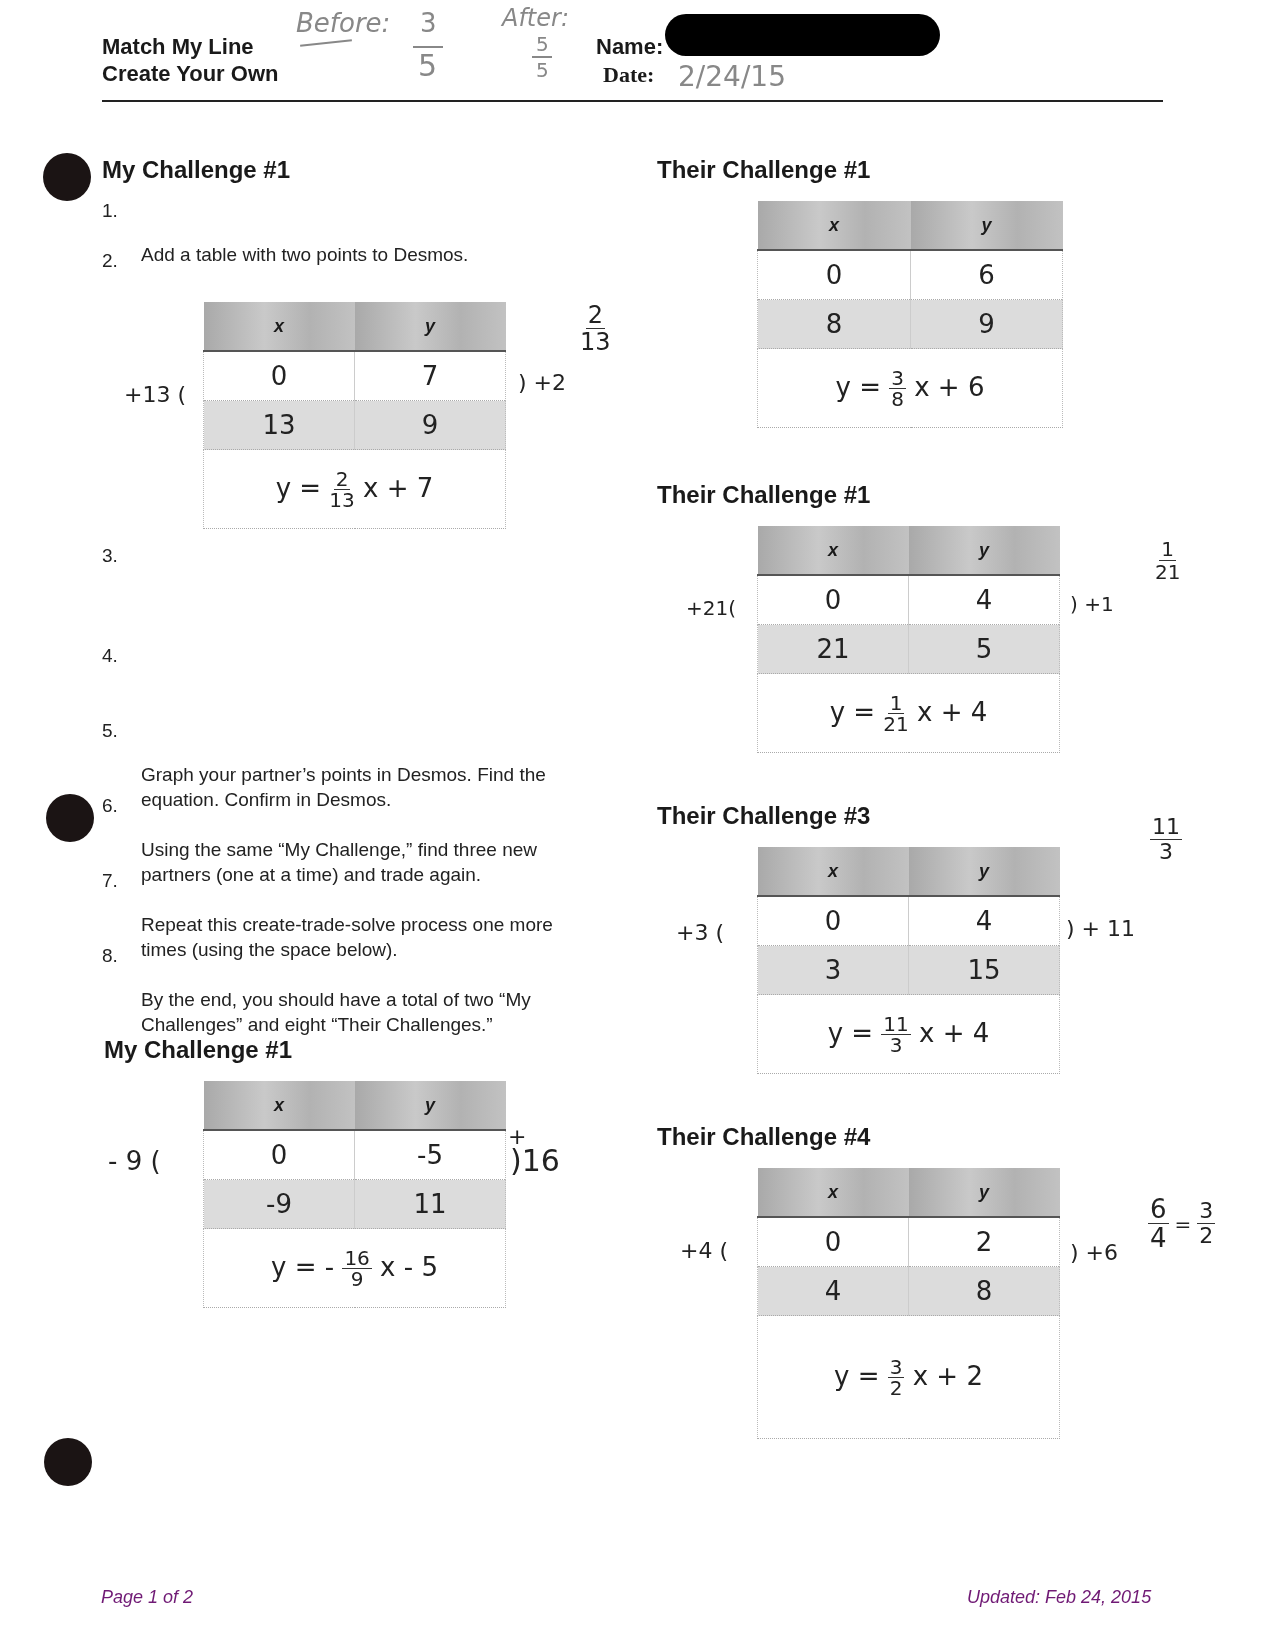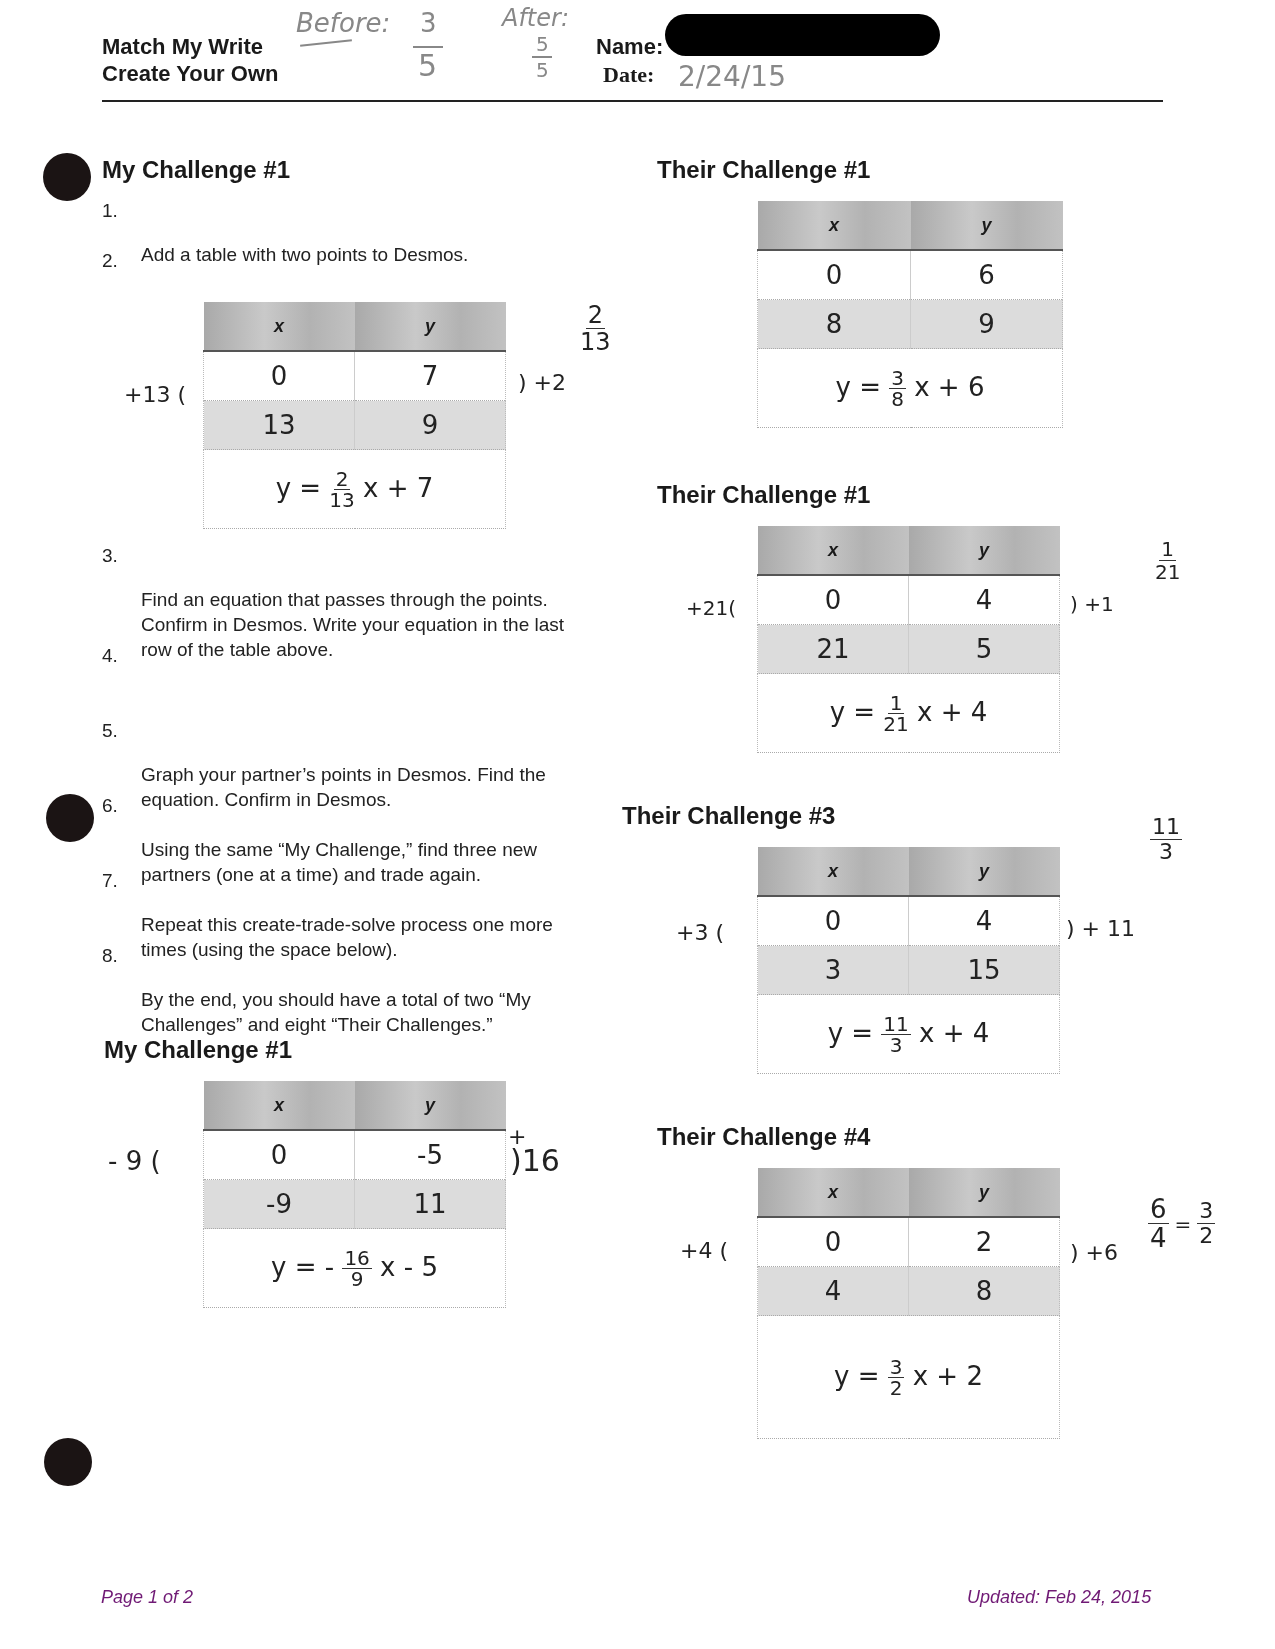--- a/index.html
+++ b/index.html
@@ -26,21 +26,21 @@
   table.xy td.sep { border-right:1px solid #ccc; }
   table.xy tr.eq td { background:#fff; height:76px; font-size:26px; border-bottom:1px dotted #aaa; }
   .note { font-family:"DejaVu Sans", sans-serif; font-size:22px; color:#222; }
   .frac { display:inline-flex; flex-direction:column; align-items:center; vertical-align:middle; font-size:20px; line-height:20px; }
   .frac .n { border-bottom:1.5px solid #333; padding:0 2px; }
   .footer { font-size:18px; color:#701a75;font-style:italic; }
 </style>
 </head>
 <body>
 
-<div class="abs title" style="left:102px;top:34px;">Match My Write</div>
+<div class="abs title" style="left:102px;top:34px;">Match My Line</div>
 <div class="abs title" style="left:102px;top:61px;">Create Your Own</div>
 
 <div class="abs hw hw-light" style="left:296px;top:8px;font-size:26px;font-style:italic;">Before:</div>
 <div class="abs hw hw-light" style="left:300px;top:42px;width:52px;height:2px;background:#888;transform:rotate(-6deg);"></div>
 <div class="abs hw hw-light" style="left:420px;top:8px;font-size:26px;">3</div>
 <div class="abs" style="left:413px;top:46px;width:30px;height:2px;background:#888;"></div>
 <div class="abs hw hw-light" style="left:418px;top:48px;font-size:30px;">5</div>
 
 <div class="abs hw hw-light" style="left:502px;top:4px;font-size:24px;font-style:italic;">After:</div>
 <div class="abs hw hw-light" style="left:536px;top:32px;font-size:20px;">5</div>
@@ -100,21 +100,20 @@
   </table>
 <div class="abs note" style="left:124px;top:382px;">+13 (</div>
 <div class="abs note" style="left:518px;top:370px;">) +2</div>
 <div class="abs note frac" style="left:580px;top:302px;font-size:24px;line-height:26px;">
   <span class="n">2</span>
     <span>13</span>
 </div>
 
 <div class="abs item" style="left:102px;top:543px;width:500px;height:80px;">
   <span class="num">3.</span>
-  <span class="txt">Find an equation that passes through the points. Confirm in Desmos. Write your equation in the last row of the table above.</span>
 </div>
 <div class="abs item" style="left:102px;top:643px;width:500px;height:55px;">
   <span class="num">4.</span>
 </div>
 <div class="abs item" style="left:102px;top:718px;width:500px;height:55px;">
   <span class="num">5.</span>
   <span class="txt">Graph your partner’s points in Desmos. Find the equation. Confirm in Desmos.</span>
 </div>
 <div class="abs item" style="left:102px;top:793px;width:500px;height:55px;">
   <span class="num">6.</span>
@@ -227,21 +226,21 @@
       </tr>
 </tbody>
   </table>
 <div class="abs note" style="left:686px;top:596px;font-size:20px;">+21(</div>
 <div class="abs note" style="left:1070px;top:592px;font-size:20px;">) +1</div>
 <div class="abs note frac" style="left:1155px;top:538px;font-size:20px;line-height:22px;">
   <span class="n">1</span>
     <span>21</span>
 </div>
 
-<div class="abs h2" style="left:622px;top:802px;">Their Challenge #3</div>
+<div class="abs h2" style="left:657px;top:802px;">Their Challenge #3</div>
 <table class="xy" style="left:757px;top:847px;width:302px;">
   <colgroup>
       <col style="width:151px">
       <col style="width:151px">
     </colgroup>
   <tbody>
       <tr>
         <th>x</th>
         <th>y</th>
       </tr>

